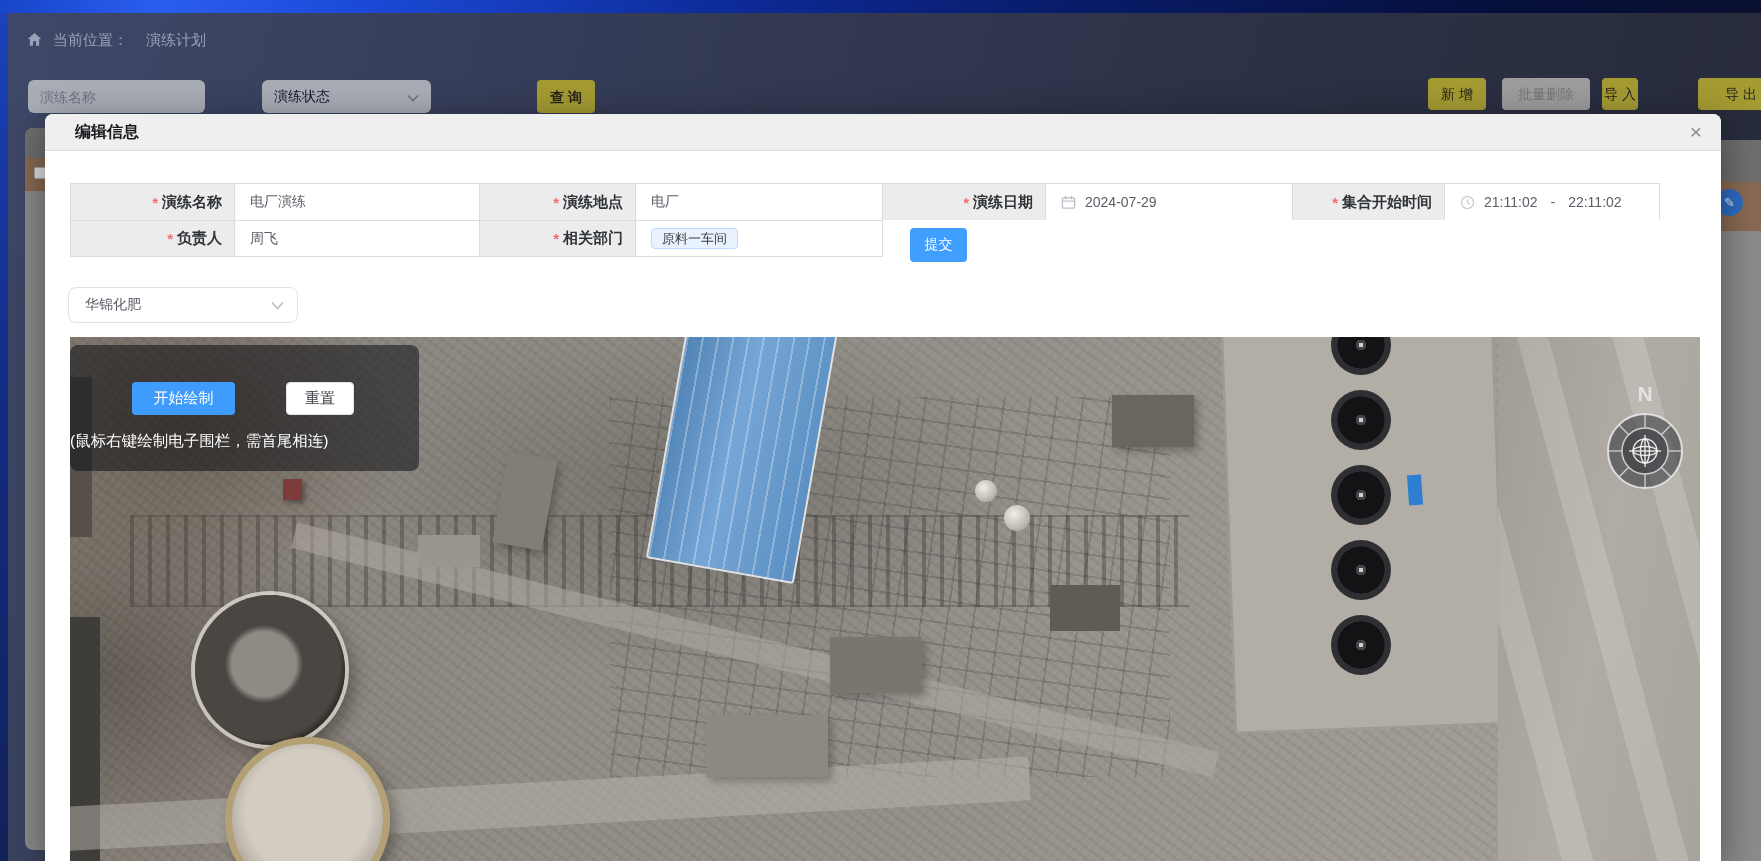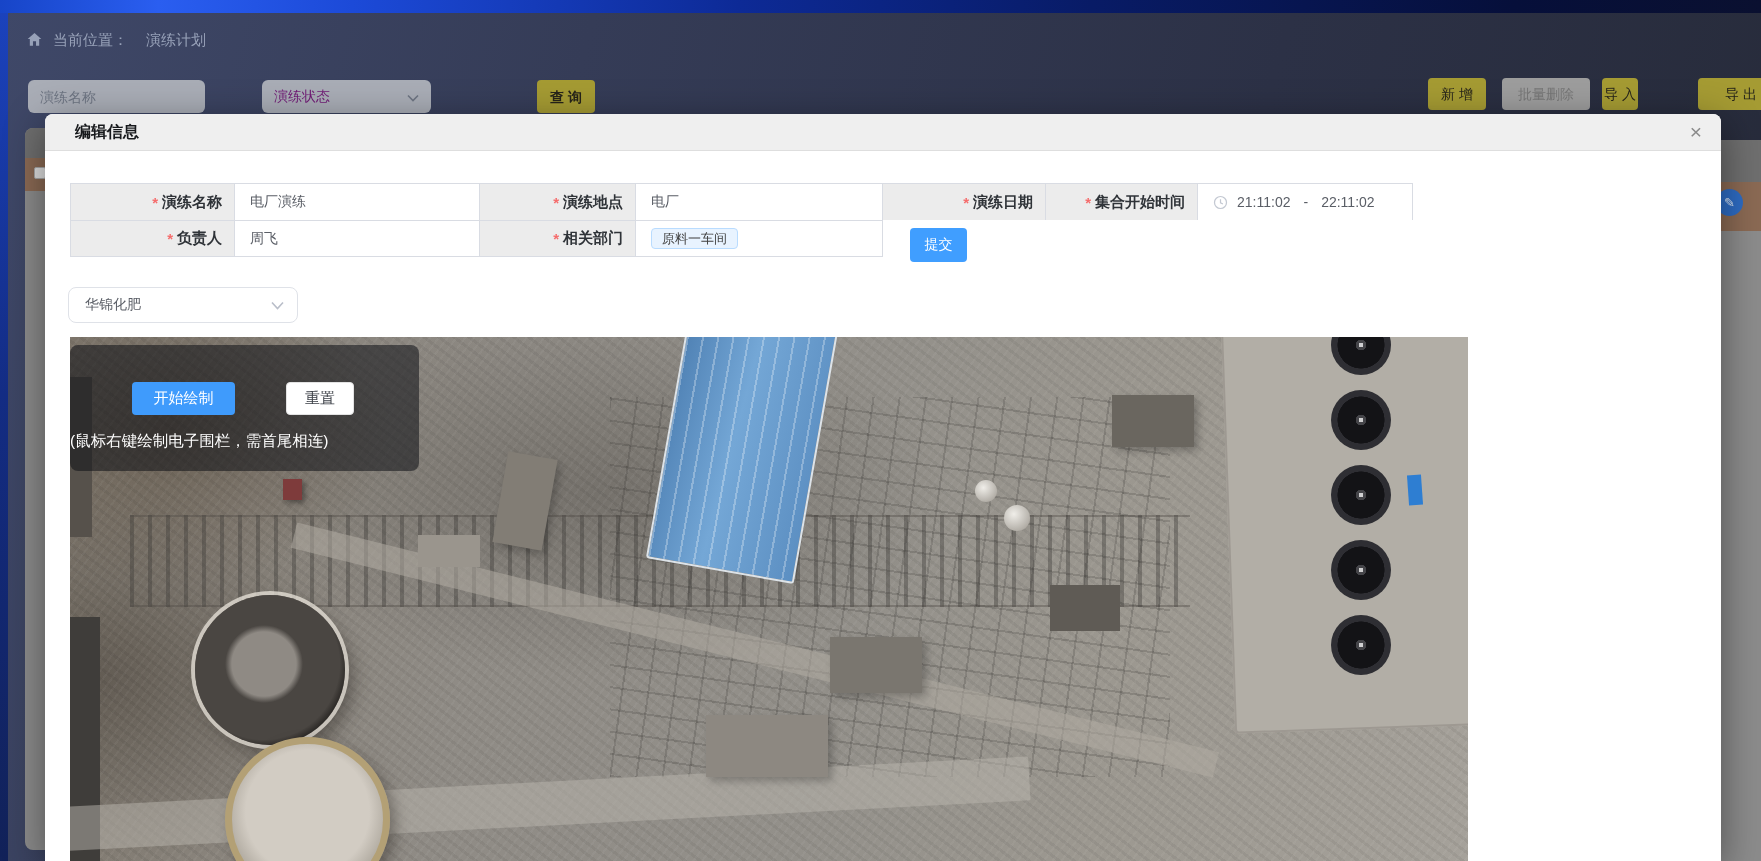--- a/index.html
+++ b/index.html
@@ -19,21 +19,21 @@
     color:#97a1b8; font-size:15px; }
   .breadcrumb .crumb-current{ margin-left:8px; }
 
   
   .f-input{ position:absolute; left:28px; top:80px; width:177px; height:33px;
     background:#a9adb6; border:none; border-radius:6px; padding:0 12px;
     font-size:14px; color:#3c4250; outline:none; font-family:inherit; }
   .f-input::placeholder{ color:#6e7583; }
   .f-select{ position:absolute; left:262px; top:80px; width:169px; height:33px;
     background:#a9adb6; border-radius:6px; display:flex; align-items:center;
-    justify-content:space-between; padding:0 12px; font-size:14px; color:#701a75; cursor:pointer; }
+    justify-content:space-between; padding:0 12px; font-size:14px; color:#0f172a; cursor:pointer; }
   .gold-btn{ position:absolute; top:78px; height:32px; background:#a59b33; color:#26241a;
     border:none; border-radius:4px; font-size:14px; text-align:center; line-height:32px; cursor:pointer;
     font-family:inherit; }
   .btn-query{ left:537px; top:80px; width:58px; height:33px;font-weight:bold; }
   .btn-add{ left:1428px; width:58px; }
   .btn-del{ left:1502px; width:88px; background:#9d9d9d; color:#777; cursor:not-allowed; }
   .btn-import{ left:1602px; width:36px; }
   .btn-export{ left:1698px; width:86px; }
 
   
@@ -78,21 +78,21 @@
     border-radius:4px; padding:3px 10px; line-height:1; }
   .btn-submit{ position:absolute; left:865px; top:114px; width:57px; height:34px; background:#409eff;
     color:#fff; border:none; border-radius:4px; font-size:14px; cursor:pointer; font-family:inherit; }
 
   
   .plant-select{ position:absolute; left:23px; top:173px; width:230px; height:36px; background:#fff;
     border:1.5px solid #dfe2e8; border-radius:8px; display:flex; align-items:center;
     justify-content:space-between; padding:0 13px 0 16px; font-size:14px; color:#5a5e66; cursor:pointer; }
 
   
-  .map{ position:absolute; left:25px; top:223px; width:1398px; height:524px; overflow:hidden;
+  .map{ position:absolute; left:25px; top:223px; width:1630px; height:524px; overflow:hidden;
     background:
       radial-gradient(ellipse 320px 220px at 7% 18%, rgba(90,78,64,.65) 0%, rgba(90,78,64,0) 70%),
       radial-gradient(ellipse 420px 320px at 2% 65%, rgba(70,63,55,.55) 0%, rgba(70,63,55,0) 62%),
       radial-gradient(ellipse 500px 260px at 38% 30%, rgba(84,80,74,.45) 0%, rgba(84,80,74,0) 70%),
       linear-gradient(100deg,#837c72 0%,#8f8b85 30%,#93908a 55%,#9c9890 75%,#a5a19a 100%); }
   .map .texture{ position:absolute; inset:0;
     background:
       repeating-linear-gradient(37deg, rgba(0,0,0,.05) 0 3px, rgba(0,0,0,0) 3px 9px),
       repeating-linear-gradient(127deg, rgba(255,255,255,.04) 0 2px, rgba(255,255,255,0) 2px 7px); }
   .mf{ position:absolute; }
@@ -218,20 +218,31 @@
         <div class="fcell label w3">
           <span class="req">*</span>
           <span>演练地点</span>
         </div>
         <div class="fcell value w4">
           <span>电厂</span>
         </div>
         <div class="fcell label w5">
           <span class="req">*</span>
           <span>演练日期</span>
+        </div>
+        <div class="fcell value w6">
+          <span class="cell-icon">
+            <svg width="15" height="15" viewBox="0 0 16 16">
+                <rect x="1.5" y="3" width="13" height="11" rx="1.2" fill="none" stroke="#b9bec9" stroke-width="1.4"></rect>
+                <line x1="5" y1="1" x2="5" y2="4.5" stroke="#b9bec9" stroke-width="1.4"></line>
+                <line x1="11" y1="1" x2="11" y2="4.5" stroke="#b9bec9" stroke-width="1.4"></line>
+                <line x1="1.5" y1="6.5" x2="14.5" y2="6.5" stroke="#b9bec9" stroke-width="1.2"></line>
+              </svg>
+          </span>
+          <span>2024-07-29</span>
         </div>
         <div class="fcell label w7">
           <span class="req">*</span>
           <span>集合开始时间</span>
         </div>
         <div class="fcell value w8">
           <span class="cell-icon">
             <svg width="15" height="15" viewBox="0 0 16 16">
                 <circle cx="8" cy="8" r="6.4" fill="none" stroke="#c3c8d2" stroke-width="1.3"></circle>
                 <path d="M8 4.5 V8.3 L10.6 9.6" fill="none" stroke="#c3c8d2" stroke-width="1.3"></path>

